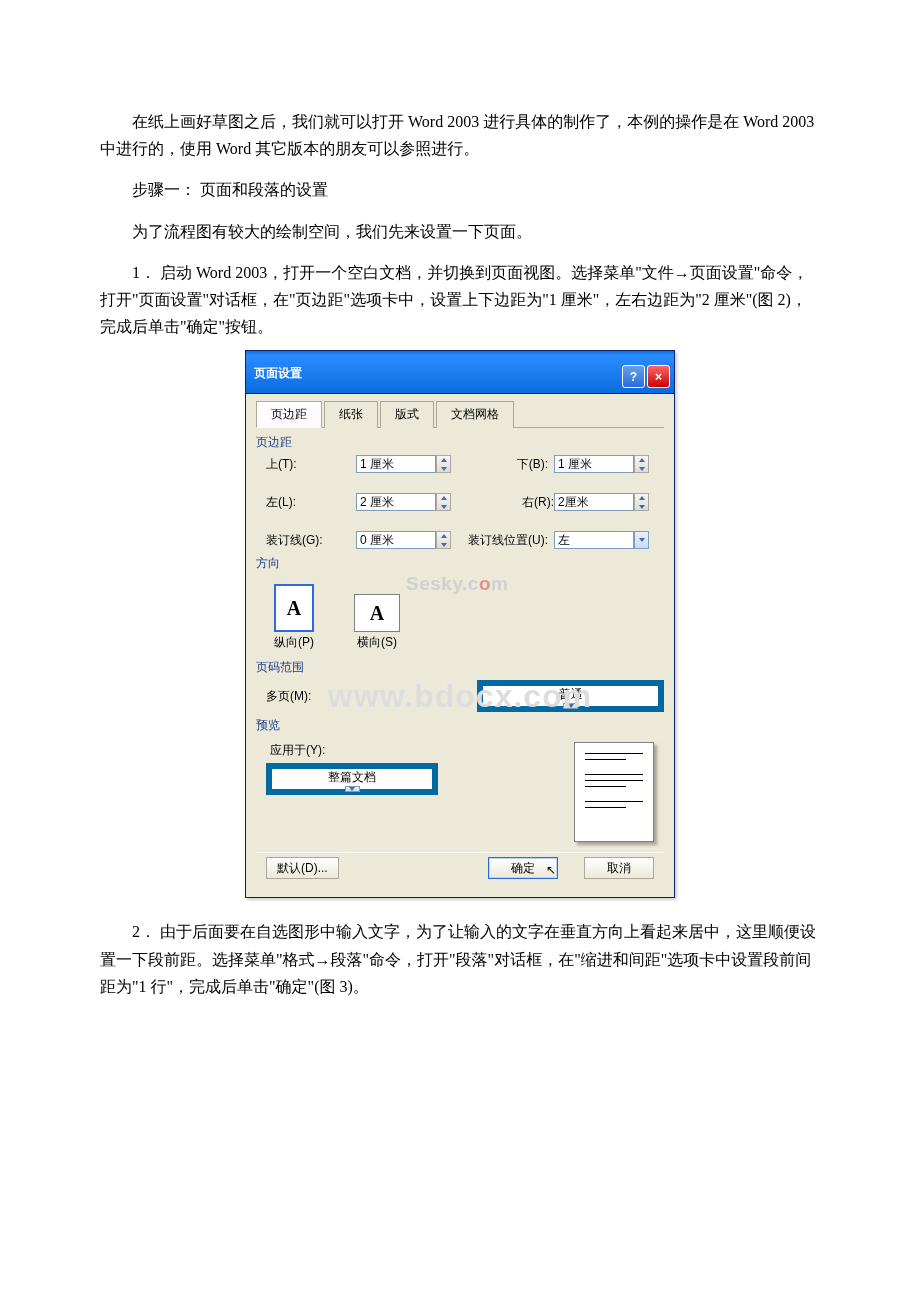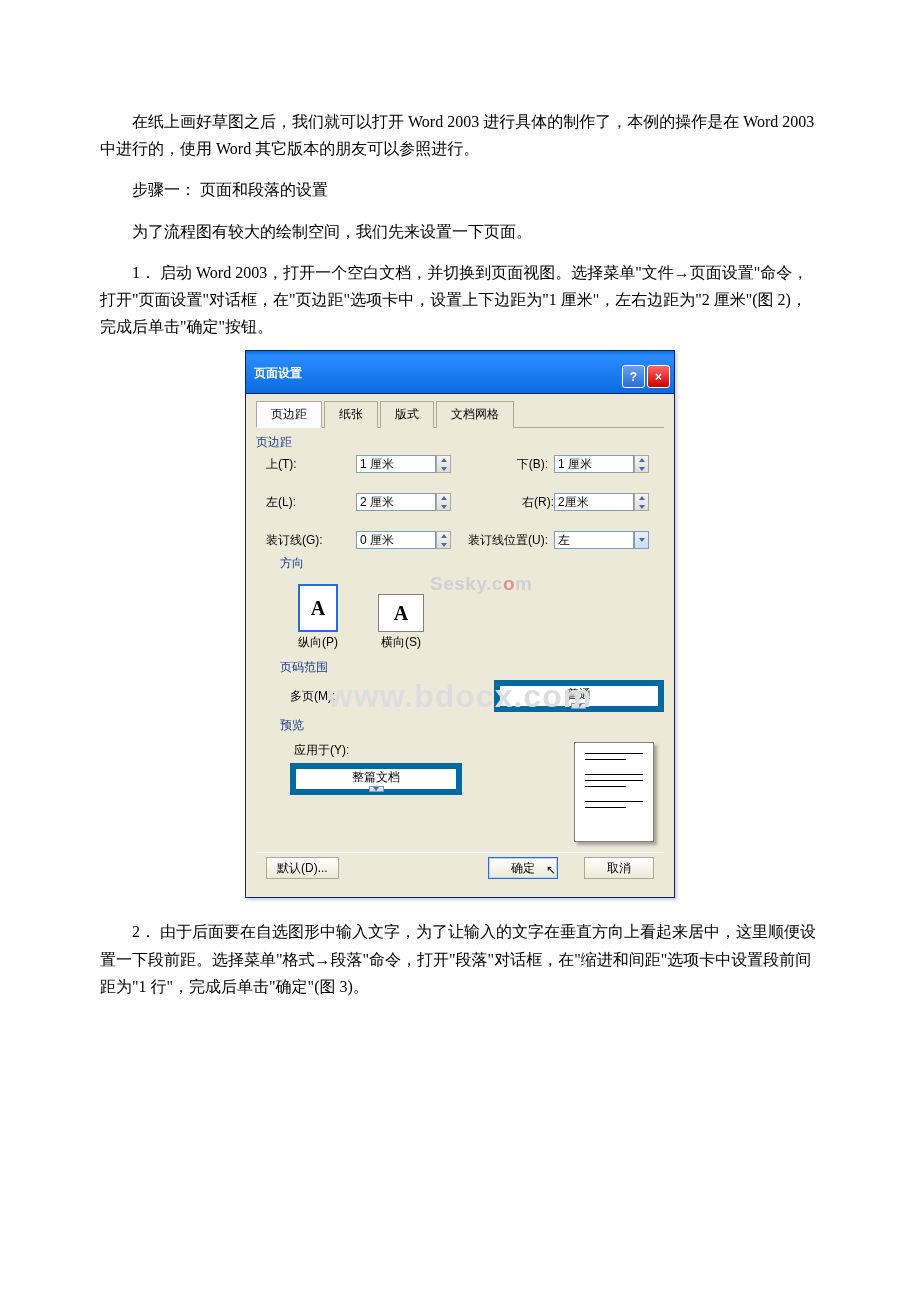--- a/index.html
+++ b/index.html
@@ -95,21 +95,21 @@
   .orient-rect.selected { border:2px solid #2a6cde; }
   .orient-rect.land { width:44px; height:36px; }
   .orient-lbl { margin-top:2px; font-size:12px; }
   .watermark1 {
     position:absolute; left:150px; top:-3px;
     font-family:Arial,sans-serif; font-size:19px; font-weight:bold;
     color:#d0d0d0; letter-spacing:0.5px;
     pointer-events:none;
   }
   .watermark1 .red { color:#e59090; }
-  .section { margin-top:6px;margin-left:24px; }
+  .section { margin-top:6px; }
   .row { display:flex; align-items:center; gap:4px; padding-left:10px; }
   .select {
     display:flex; align-items:center; border:6px solid #0369a1;
     background:#fff; height:20px; font-size:12px;flex-direction:column;
   }
   .select-text { flex:1; padding:0 4px; }
   .preview-area { display:flex; justify-content:space-between; padding:4px 10px 10px 10px;gap:15px; }
   .preview-page {
     width:80px; height:100px; border:1px solid #808080;
     background:#fff; box-shadow:3px 3px 3px rgba(0,0,0,0.3);

